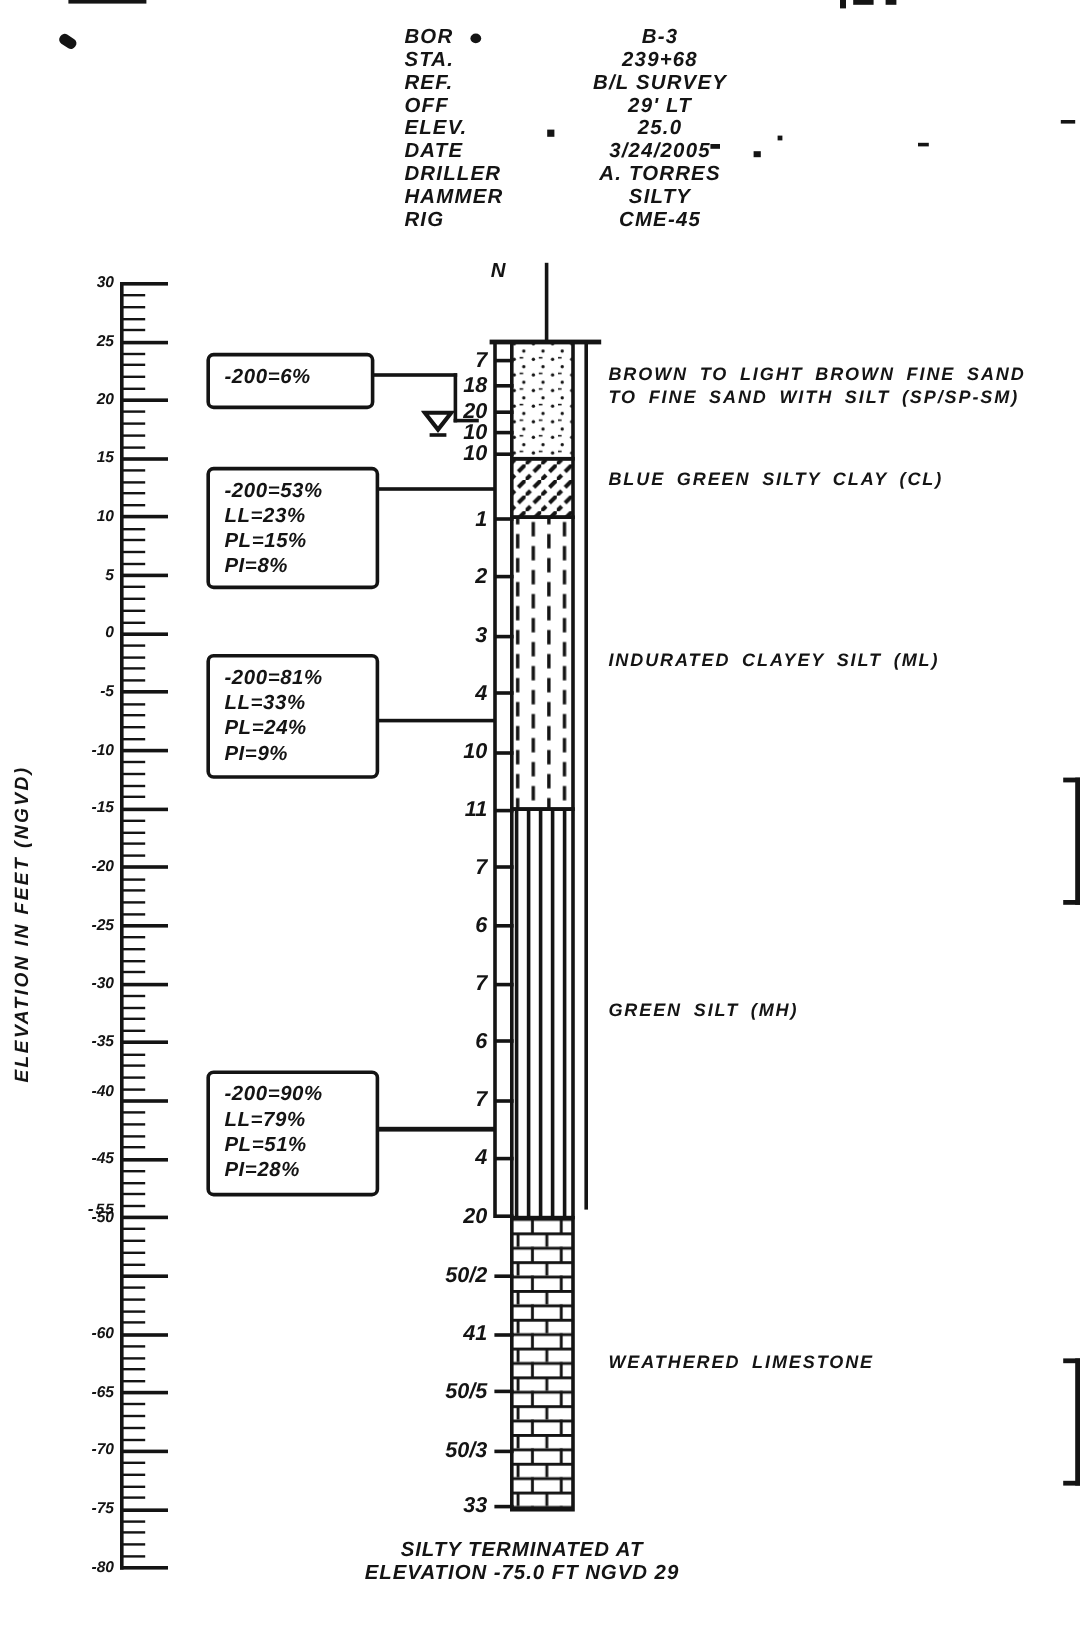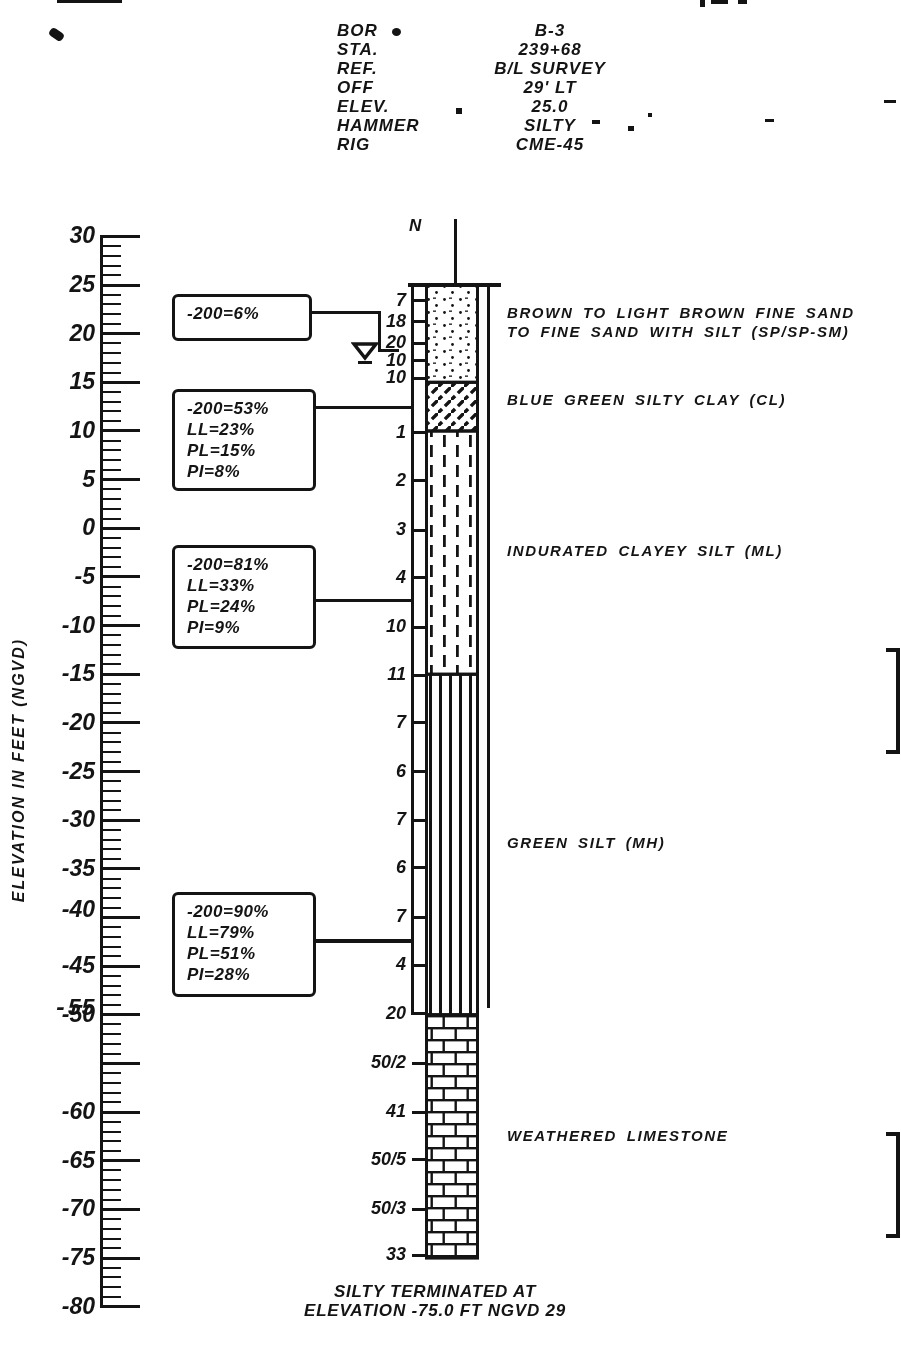--- a/index.html
+++ b/index.html
@@ -7,21 +7,21 @@
         font-family:"Liberation Sans",sans-serif;}
   .hand{font-family:"Liberation Sans",sans-serif;font-style:italic;font-weight:bold;
         color:#141414;white-space:nowrap;}
   .tick{position:absolute;background:#141414;}
   
   #header-fields{position:absolute;left:337px;top:21px;}
   .hrow{display:flex;height:19px;line-height:19px;font-size:17px;letter-spacing:1px;}
   .hlabel{width:118px;}
   .hvalue{width:190px;text-align:center;}
   
-  .elabel{position:absolute;left:25px;width:70px;text-align:right;font-size:23px;line-height:20px;}
+  .elabel{position:absolute;left:25px;width:70px;text-align:right;font-size:13px;line-height:20px;}
   #axis-label{position:absolute;left:-150px;top:760px;width:340px;height:20px;text-align:center;
      font-size:16px;letter-spacing:2px;transform:rotate(-90deg);}
   
   .testbox{position:absolute;border:3px solid #141414;border-radius:6px;background:#fff;
      padding:6px 0 0 12px;box-sizing:border-box;}
   .tline{font-size:17px;line-height:21px;letter-spacing:0.5px;}
   
   .desc{position:absolute;font-size:15px;letter-spacing:1.6px;word-spacing:4px;line-height:19px;}
   
   .count{position:absolute;left:330px;width:76px;text-align:right;font-size:18px;line-height:20px;}
@@ -49,20 +49,28 @@
         <div class="hlabel">REF.</div>
         <div class="hvalue">B/L SURVEY</div>
       </div>
       <div class="hrow">
         <div class="hlabel">OFF</div>
         <div class="hvalue">29' LT</div>
       </div>
       <div class="hrow">
         <div class="hlabel">ELEV.</div>
         <div class="hvalue">25.0</div>
+      </div>
+      <div class="hrow">
+        <div class="hlabel">DATE</div>
+        <div class="hvalue">3/24/2005</div>
+      </div>
+      <div class="hrow">
+        <div class="hlabel">DRILLER</div>
+        <div class="hvalue">A. TORRES</div>
       </div>
       <div class="hrow">
         <div class="hlabel">HAMMER</div>
         <div class="hvalue">SILTY</div>
       </div>
       <div class="hrow">
         <div class="hlabel">RIG</div>
         <div class="hvalue">CME-45</div>
       </div>
     </div>

